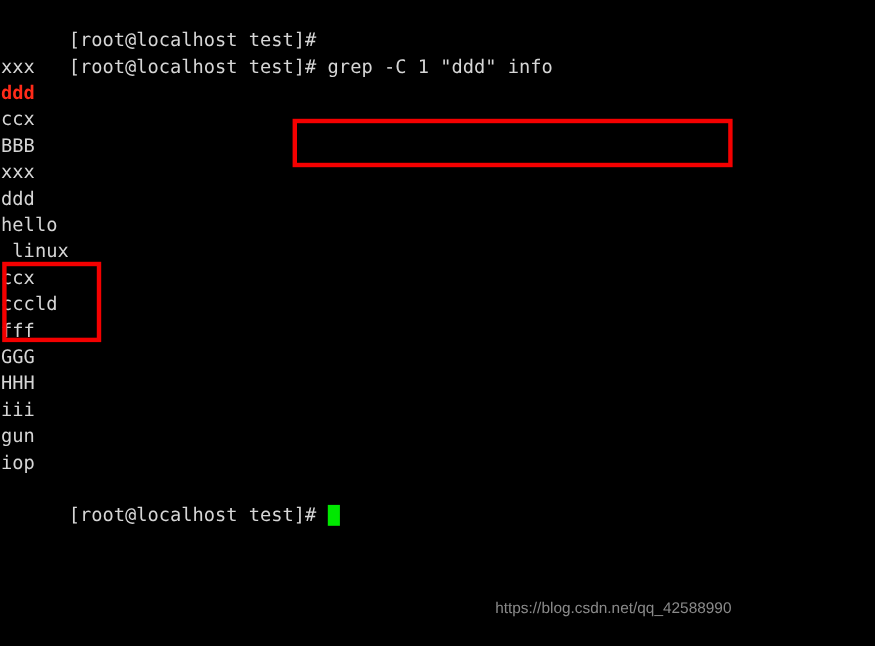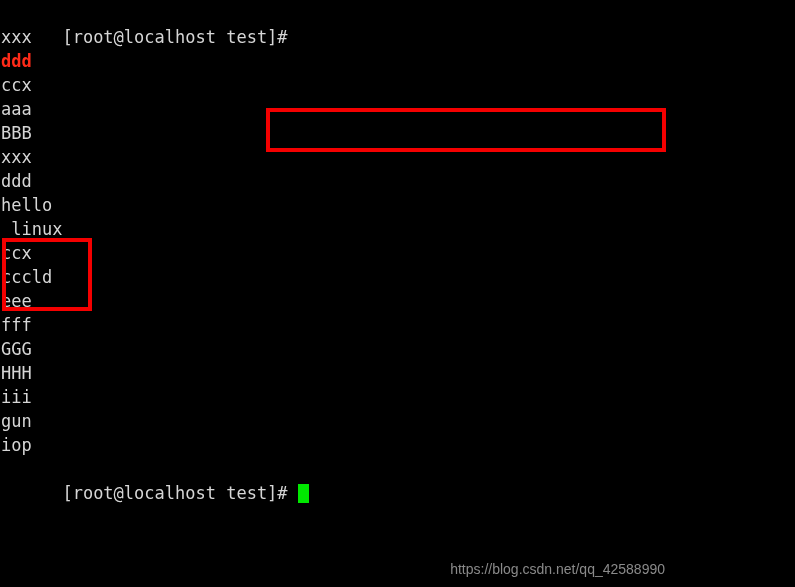--- a/index.html
+++ b/index.html
@@ -58,56 +58,57 @@
   }
   #box-output {
     left: 2px;
     top: 238px;
     width: 90px;
     height: 73px;
   }
   .watermark {
     position: absolute;
     right: 8px;
-    bottom: 6px;
+    bottom: 23px;
     color: #8a8a8a;
     font-family: "Liberation Sans", sans-serif;
     font-size: 14px;
     letter-spacing: 0px;
     white-space: pre;
   }
 </style>
 </head>
 <body>
 
 <div id="terminal">
 
   <div class="screen">
 
     <div class="line">
       <span class="prompt">[root@localhost test]#</span><span class="cmd"></span>
     </div>
 
+    <div class="line">
+      <span class="prompt">[root@localhost test]#</span><span class="cmd"> grep -C 1 "ddd" info</span>
+    </div>
 
     <div class="line">xxx</div>
 
     <div class="line"><span class="match">ddd</span></div>
 
     <div class="line">ccx</div>
 
 
-    <div class="line">aaa</div>
     <div class="line">BBB</div>
     <div class="line">xxx</div>
     <div class="line">ddd</div>
     <div class="line">hello</div>
     <div class="line"> linux</div>
     <div class="line">ccx</div>
     <div class="line">cccld</div>
-    <div class="line">eee</div>
     <div class="line">fff</div>
     <div class="line">GGG</div>
     <div class="line">HHH</div>
     <div class="line">iii</div>
     <div class="line">gun</div>
     <div class="line">iop</div>
 
     <div class="line">
       <span class="prompt">[root@localhost test]#</span><span class="cmd"> </span><span class="cursor"></span>
     </div>

